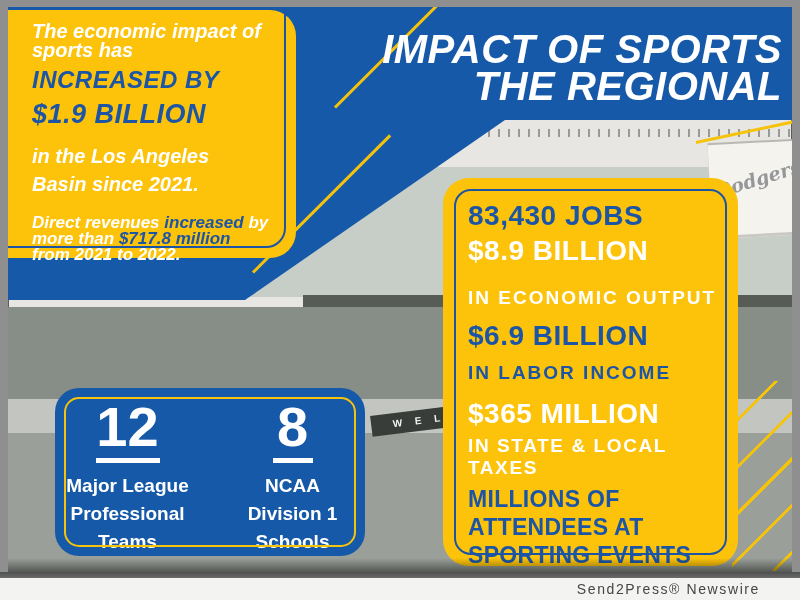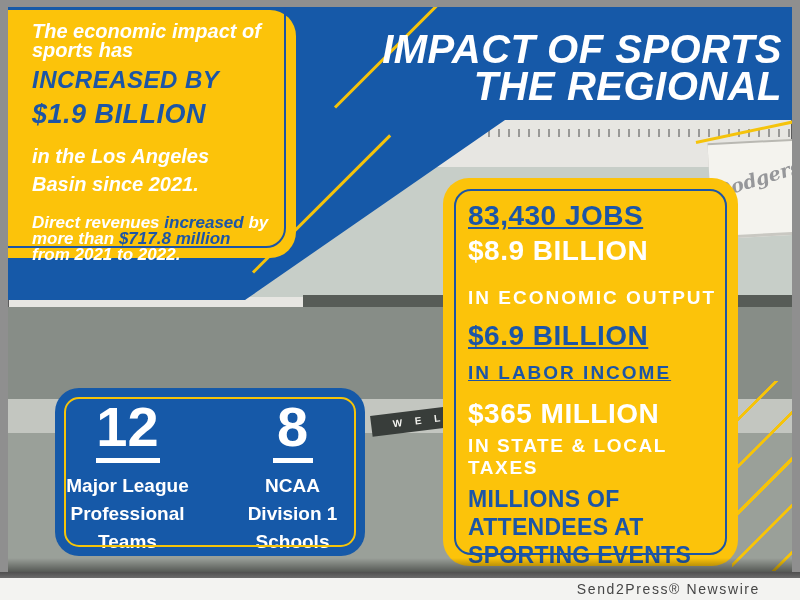--- a/index.html
+++ b/index.html
@@ -80,21 +80,21 @@
       font-style:italic; font-weight:800; font-size:40px; line-height:37px;
       color:#ffffff; letter-spacing:.5px; }
 
   
   .stats-panel { position:absolute; left:435px; top:171px; width:295px; height:388px;
       z-index:4; background:#fcc30a; border-radius:26px; padding:22px 10px 0 25px; }
   .stats-panel::after { content:""; position:absolute; inset:11px;
       border:2.5px solid #1c55a6; border-radius:17px; pointer-events:none; }
   .st-big  { font-weight:800; font-size:28px; letter-spacing:.5px; }
   .st-sub  { font-weight:800; font-size:19px; letter-spacing:2px; }
-  .st-blue  { color:#1c55a6;text-decoration:underline; }
+  .st-blue  { color:#1c55a6; }
   .st-white { color:#ffffff; }
   .st-jobs   { }
   .st-v1 { margin-top:3px; }
   .st-l1 { margin-top:20px; }
   .st-v2 { margin-top:11px; }
   .st-l2 { margin-top:10px; }
   .st-v3 { margin-top:14px; }
   .st-l3 { margin-top:5px; letter-spacing:1.6px; }
   .st-att { margin-top:6px; font-weight:700; font-size:23px; line-height:28px;
             color:#1c55a6; white-space:pre-line; letter-spacing:.3px; }

